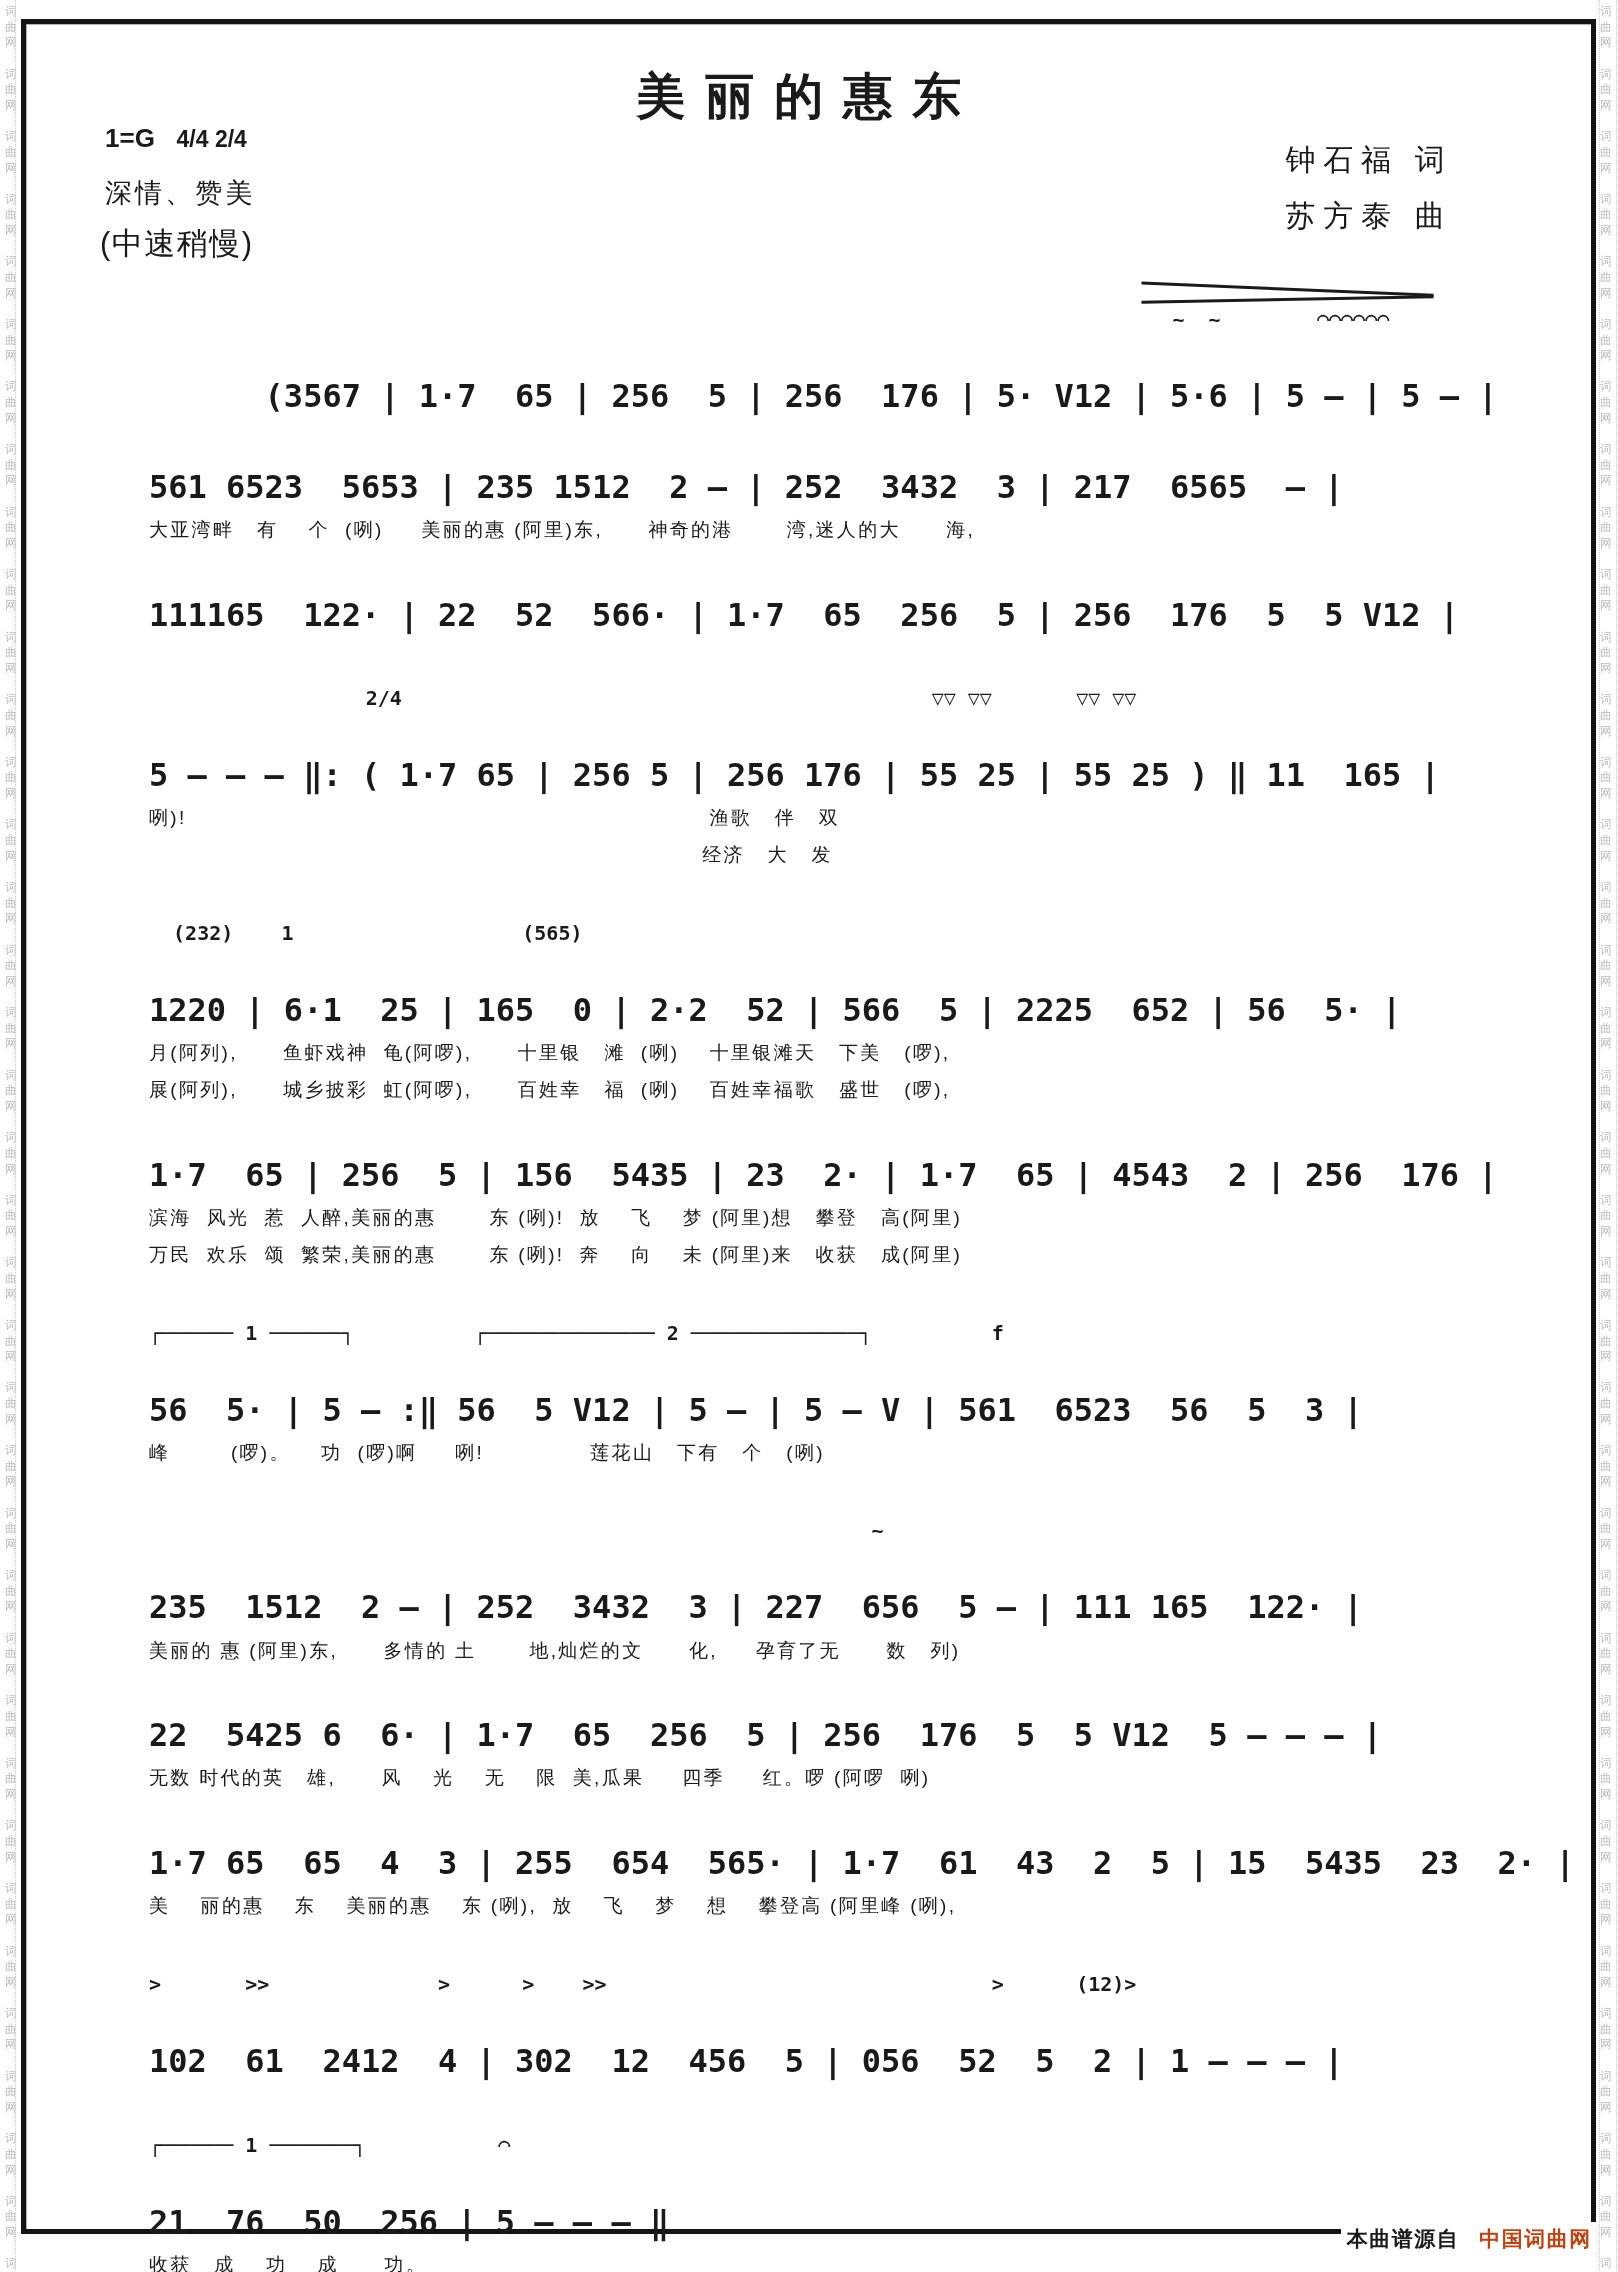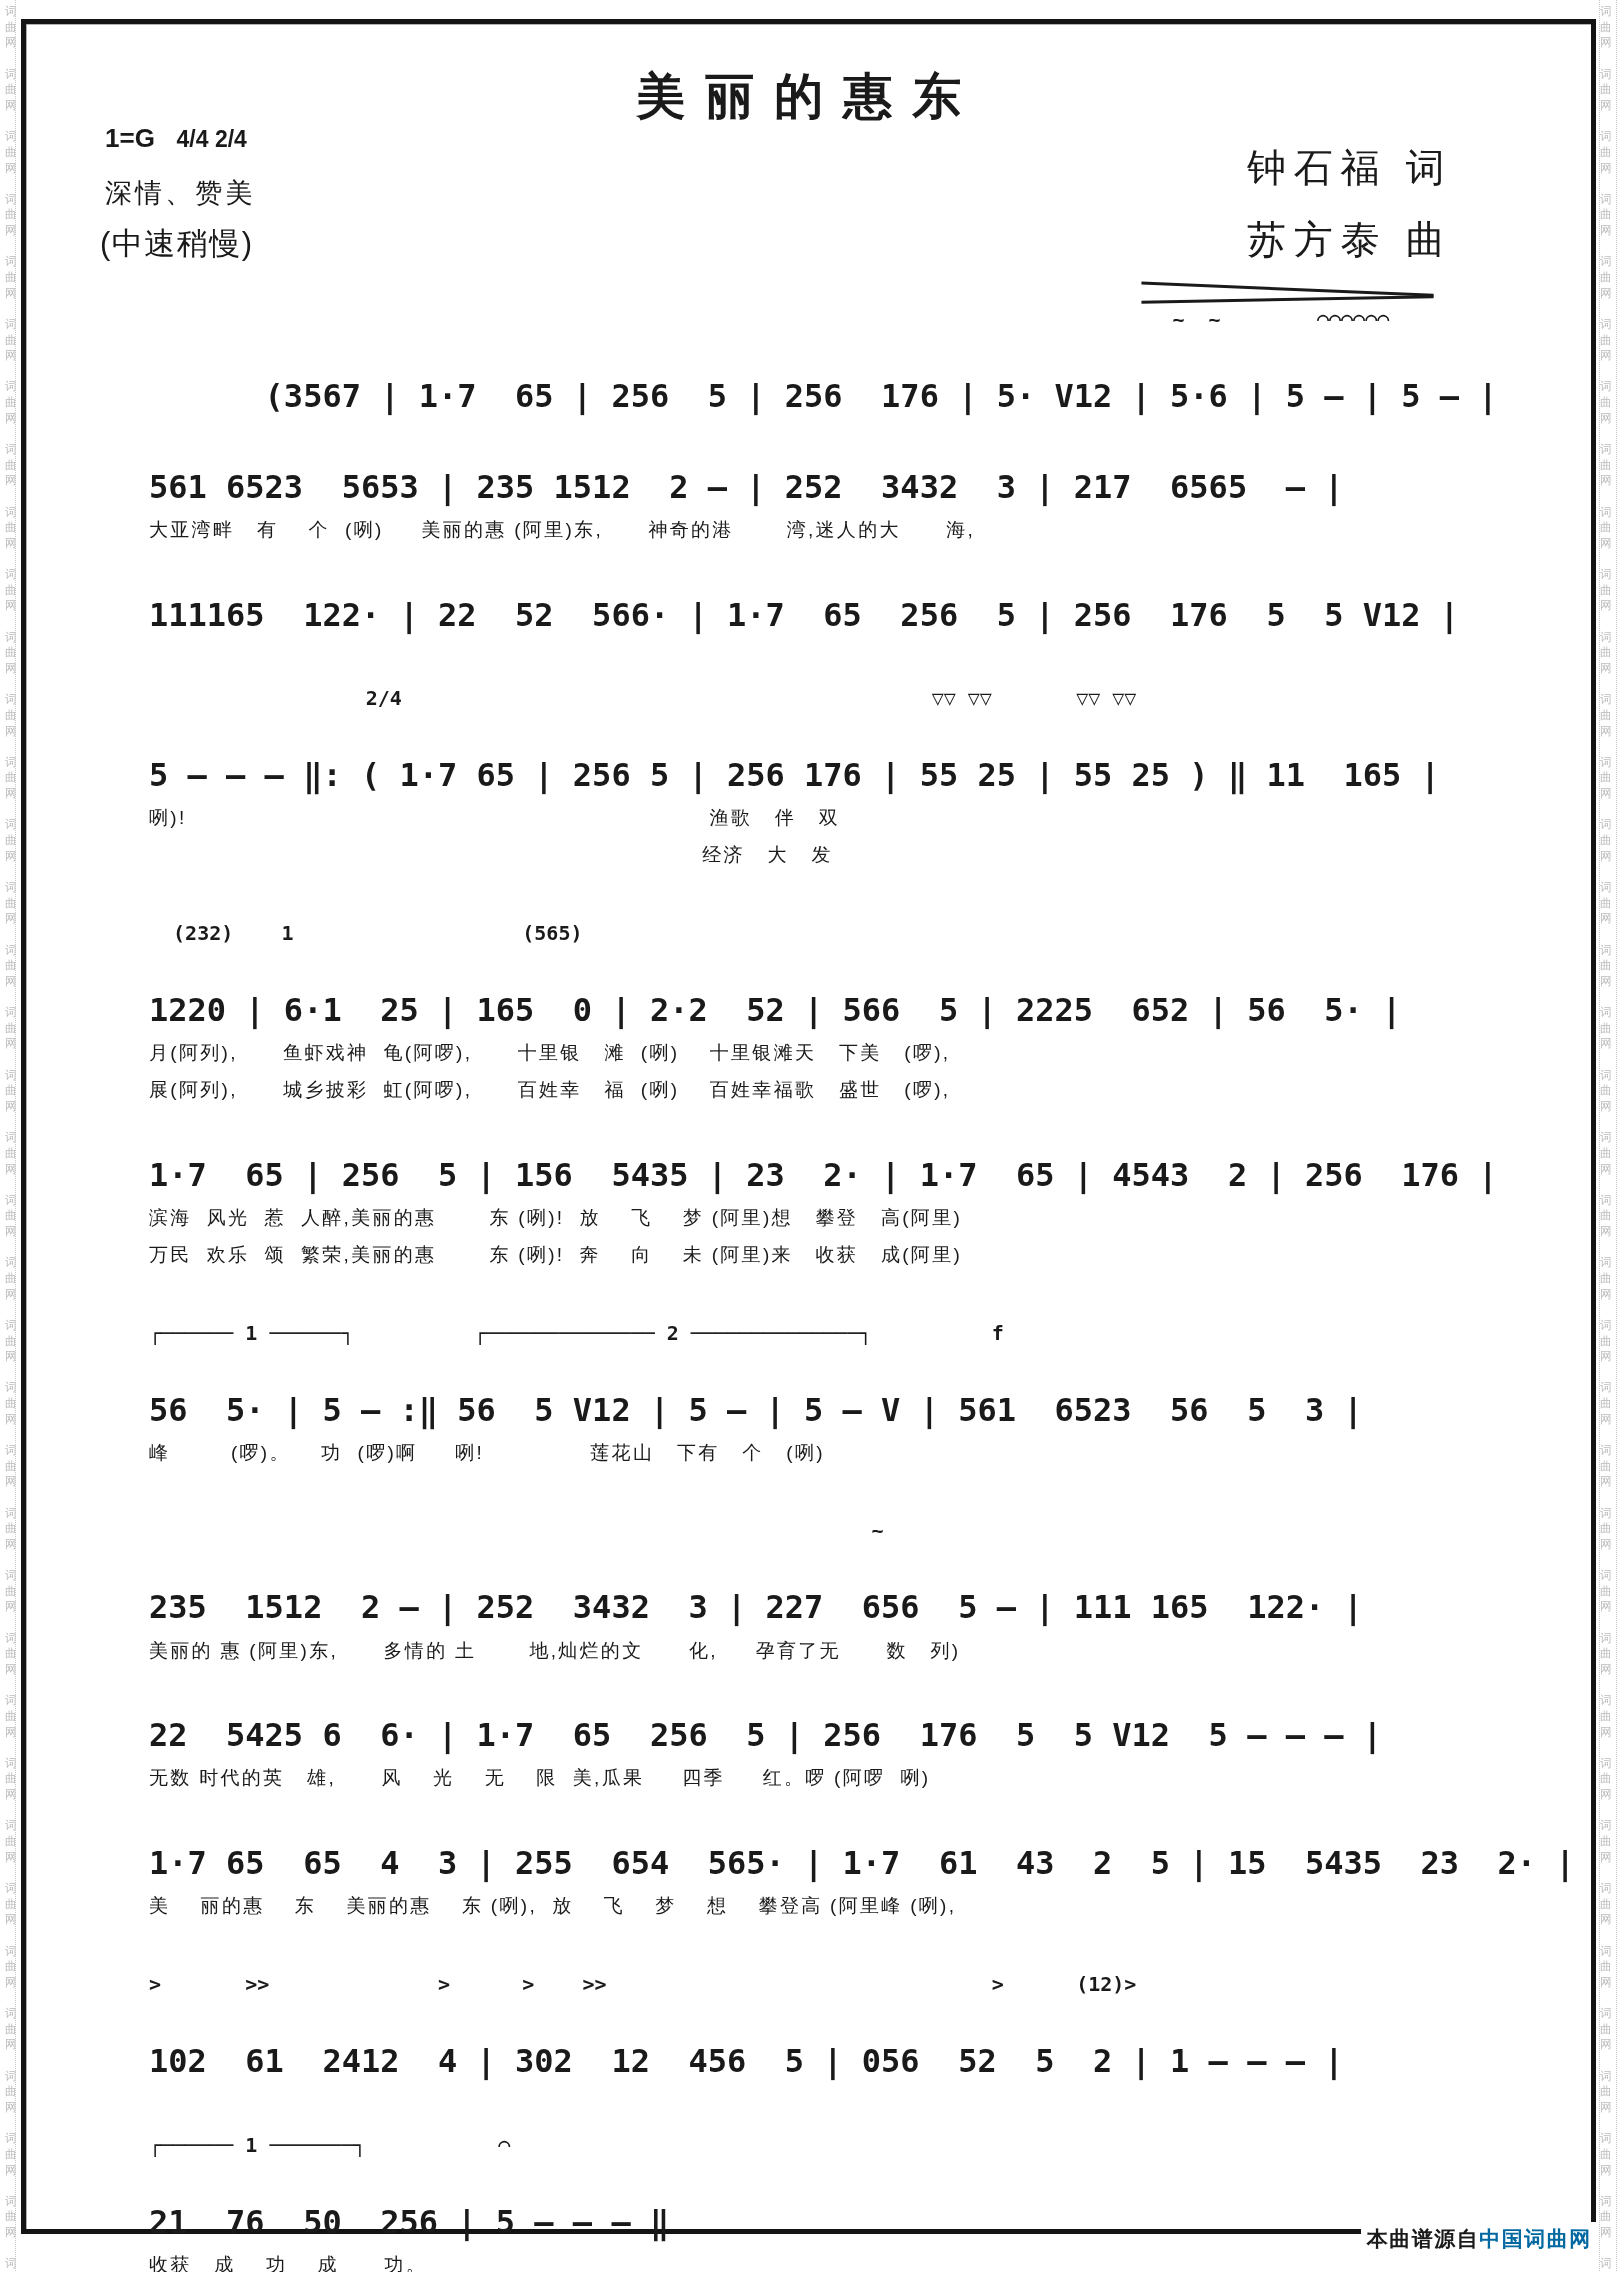--- a/index.html
+++ b/index.html
@@ -58,21 +58,21 @@
   .mood {
     position:absolute; left:79px; top:151px;
     font-size:27px; letter-spacing:3.1px;
   }
   .tempo {
     position:absolute; left:74px; top:199px;
     font-size:31px; letter-spacing:1.5px;
   }
   .credits {
     position:absolute; right:139px; top:108px;
-    font-size:39px; letter-spacing:7.7px;
+    font-size:30px; letter-spacing:7.7px;
     text-align:left; line-height:1.85;margin-left:44px;
   }
   
   .score {
     position:absolute; left:123px; top:284px; width:1389px;
   }
   .sys { margin-bottom:54px; position:relative; }
   .above {
     font-family:"DejaVu Sans Mono","Liberation Mono",monospace;
     font-size:20px; font-weight:bold;
@@ -105,21 +105,21 @@
   
   .footer {
     position:absolute; right:20px; bottom:17px;
     z-index:5;
     background:#ffffff;
     padding:3.1px 6.2px;
     font-size:21px; font-weight:bold;
     letter-spacing:1.5px;
     white-space:pre;
   }
-  .footer .brand { color:#0369a1; }
+  .footer .brand { color:#c2410c; margin-left:20px; }
 </style>
 </head>
 <body>
 
 <div class="wm-col left">词
 曲
 网
 
 词
 曲

